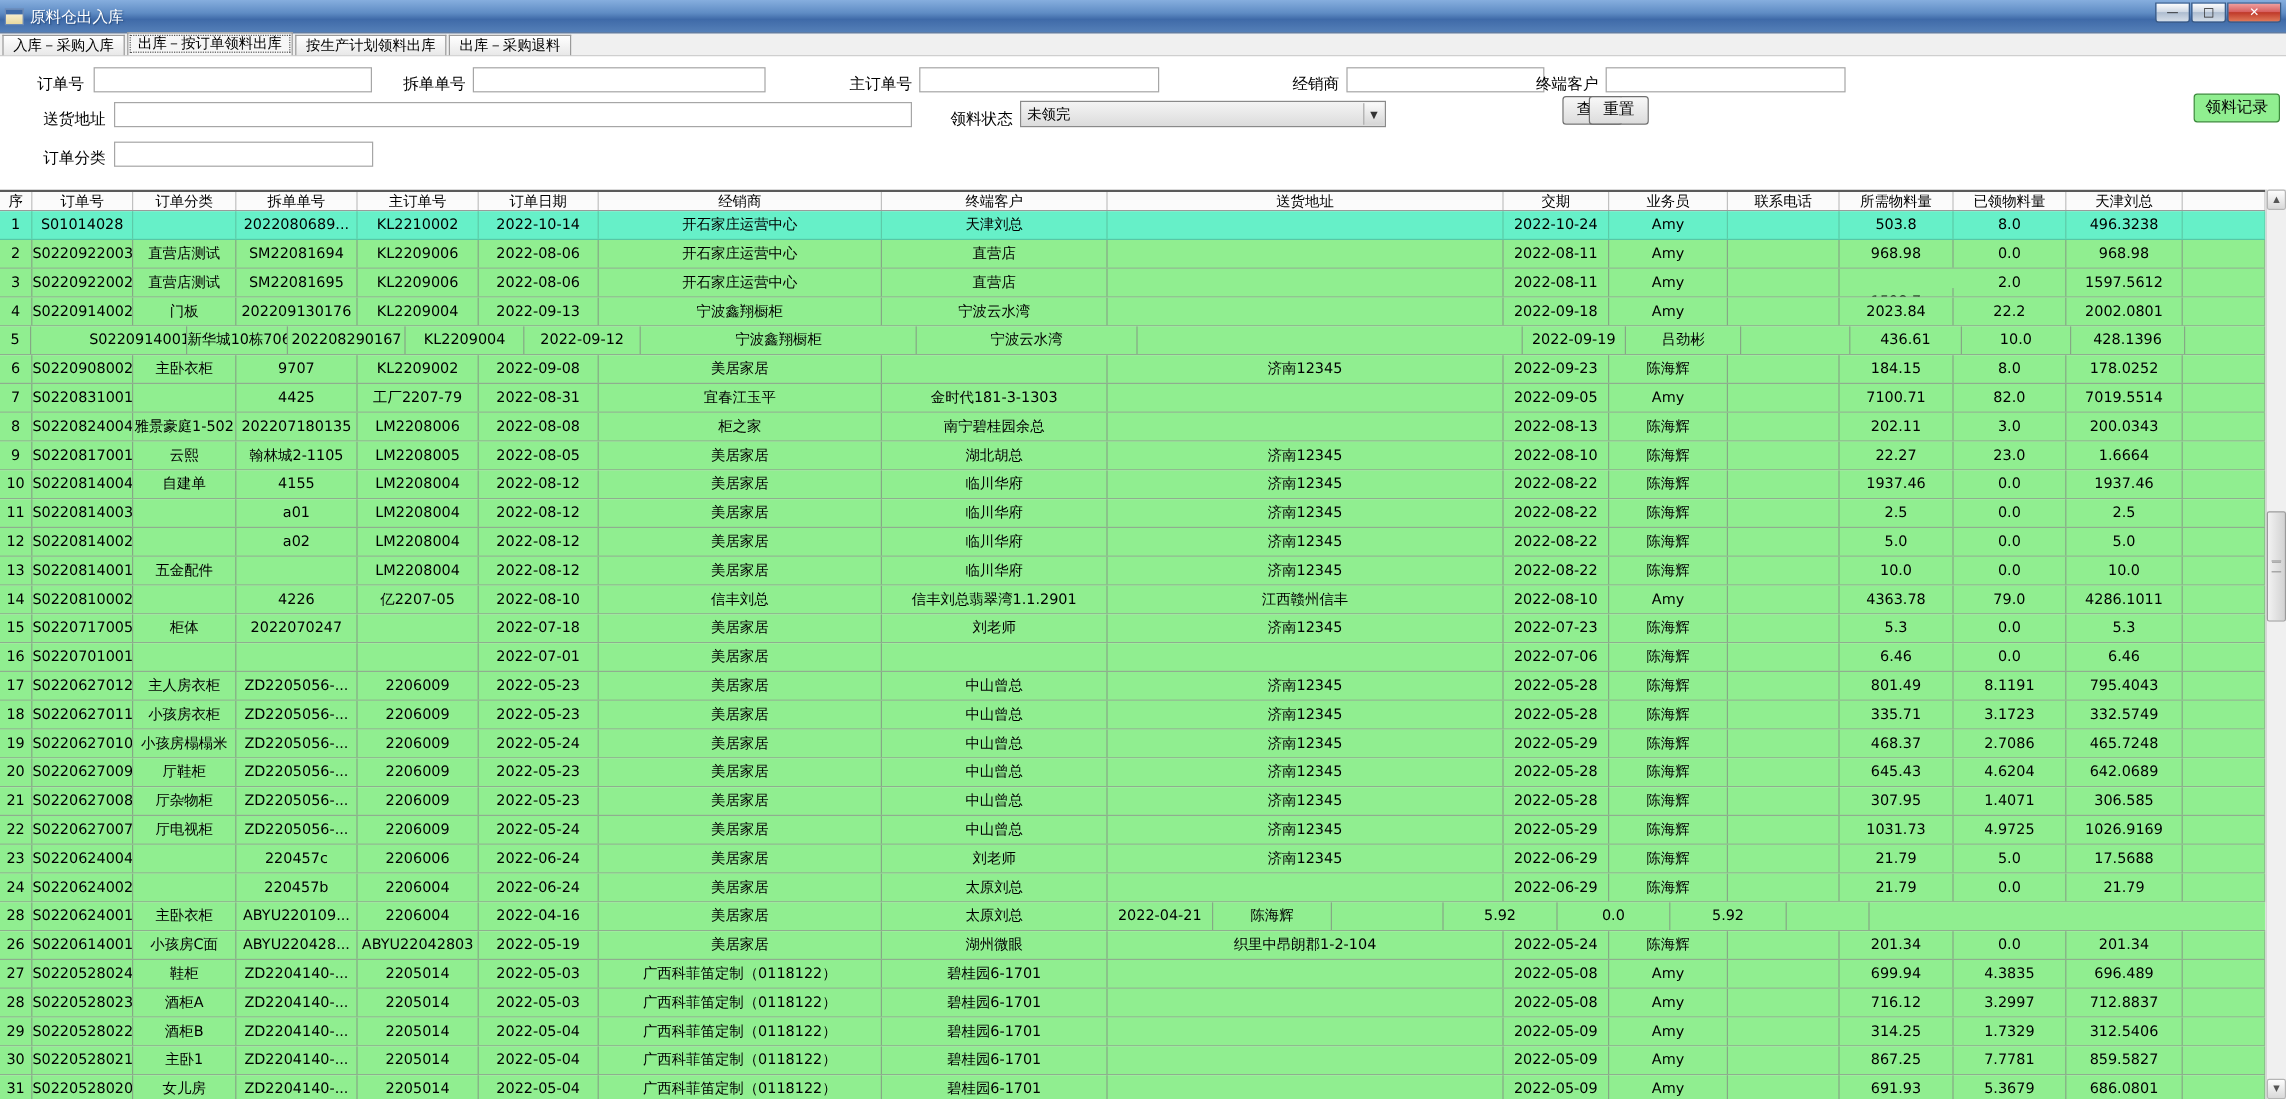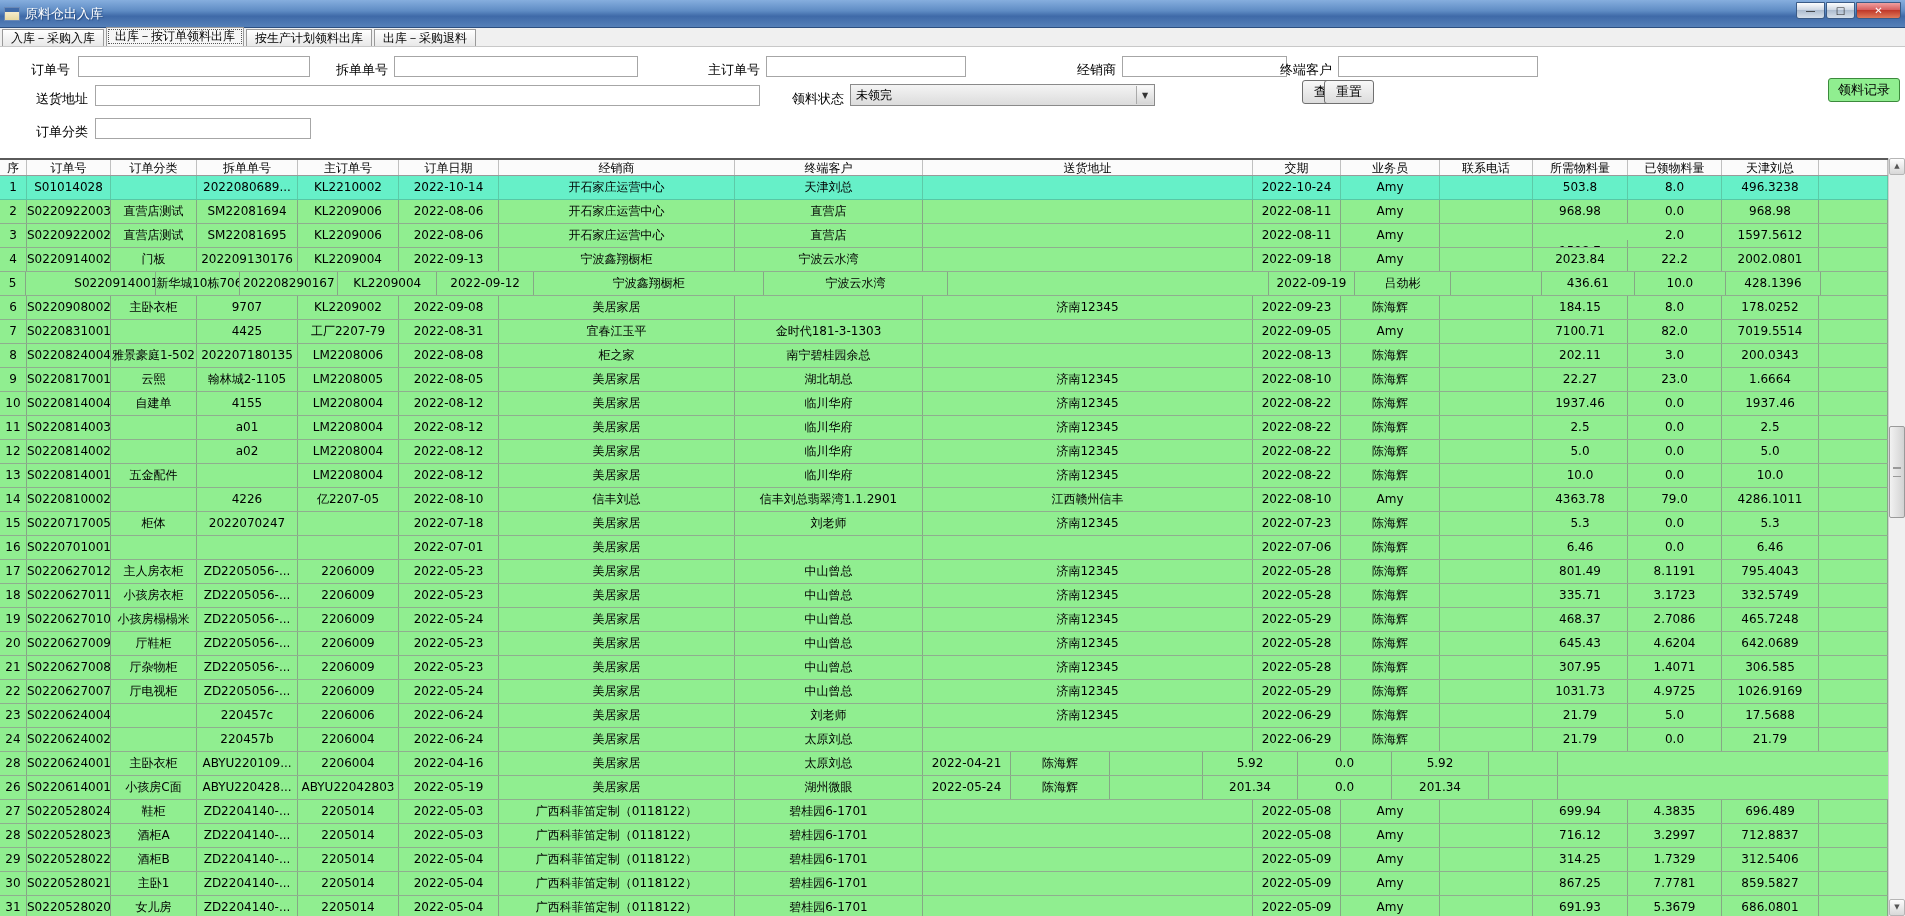--- a/index.html
+++ b/index.html
@@ -586,20 +586,21 @@
       </div>
       <div class="grid-row">
         <div class="gcell" style="width: 27px;">26</div>
         <div class="gcell" style="width: 84px;">S0220614001</div>
         <div class="gcell" style="width: 86px;">小孩房C面</div>
         <div class="gcell" style="width: 101px;">ABYU220428...</div>
         <div class="gcell" style="width: 101px;">ABYU22042803</div>
         <div class="gcell" style="width: 100px;">2022-05-19</div>
         <div class="gcell" style="width: 236px;">美居家居</div>
         <div class="gcell" style="width: 188px;">湖州微眼</div>
+        <div class="gcell" style="width: 330px;">织里中昂朗郡1-2-104</div>
         <div class="gcell" style="width: 88px;">2022-05-24</div>
         <div class="gcell" style="width: 99px;">陈海辉</div>
         <div class="gcell" style="width: 93px;"></div>
         <div class="gcell" style="width: 95px;">201.34</div>
         <div class="gcell" style="width: 94px;">0.0</div>
         <div class="gcell" style="width: 97px;">201.34</div>
         <div class="gcell" style="width: 69px;"></div>
       </div>
       <div class="grid-row">
         <div class="gcell" style="width: 27px;">27</div>

